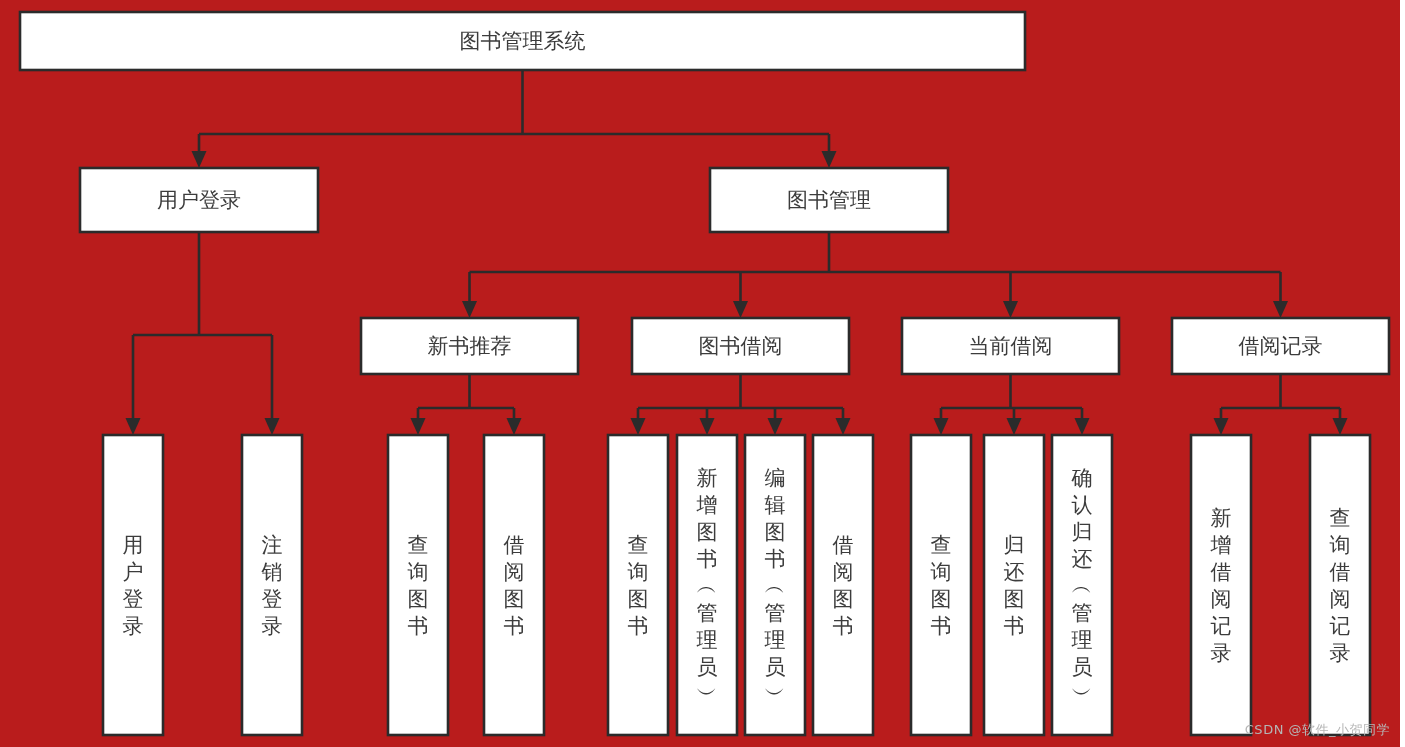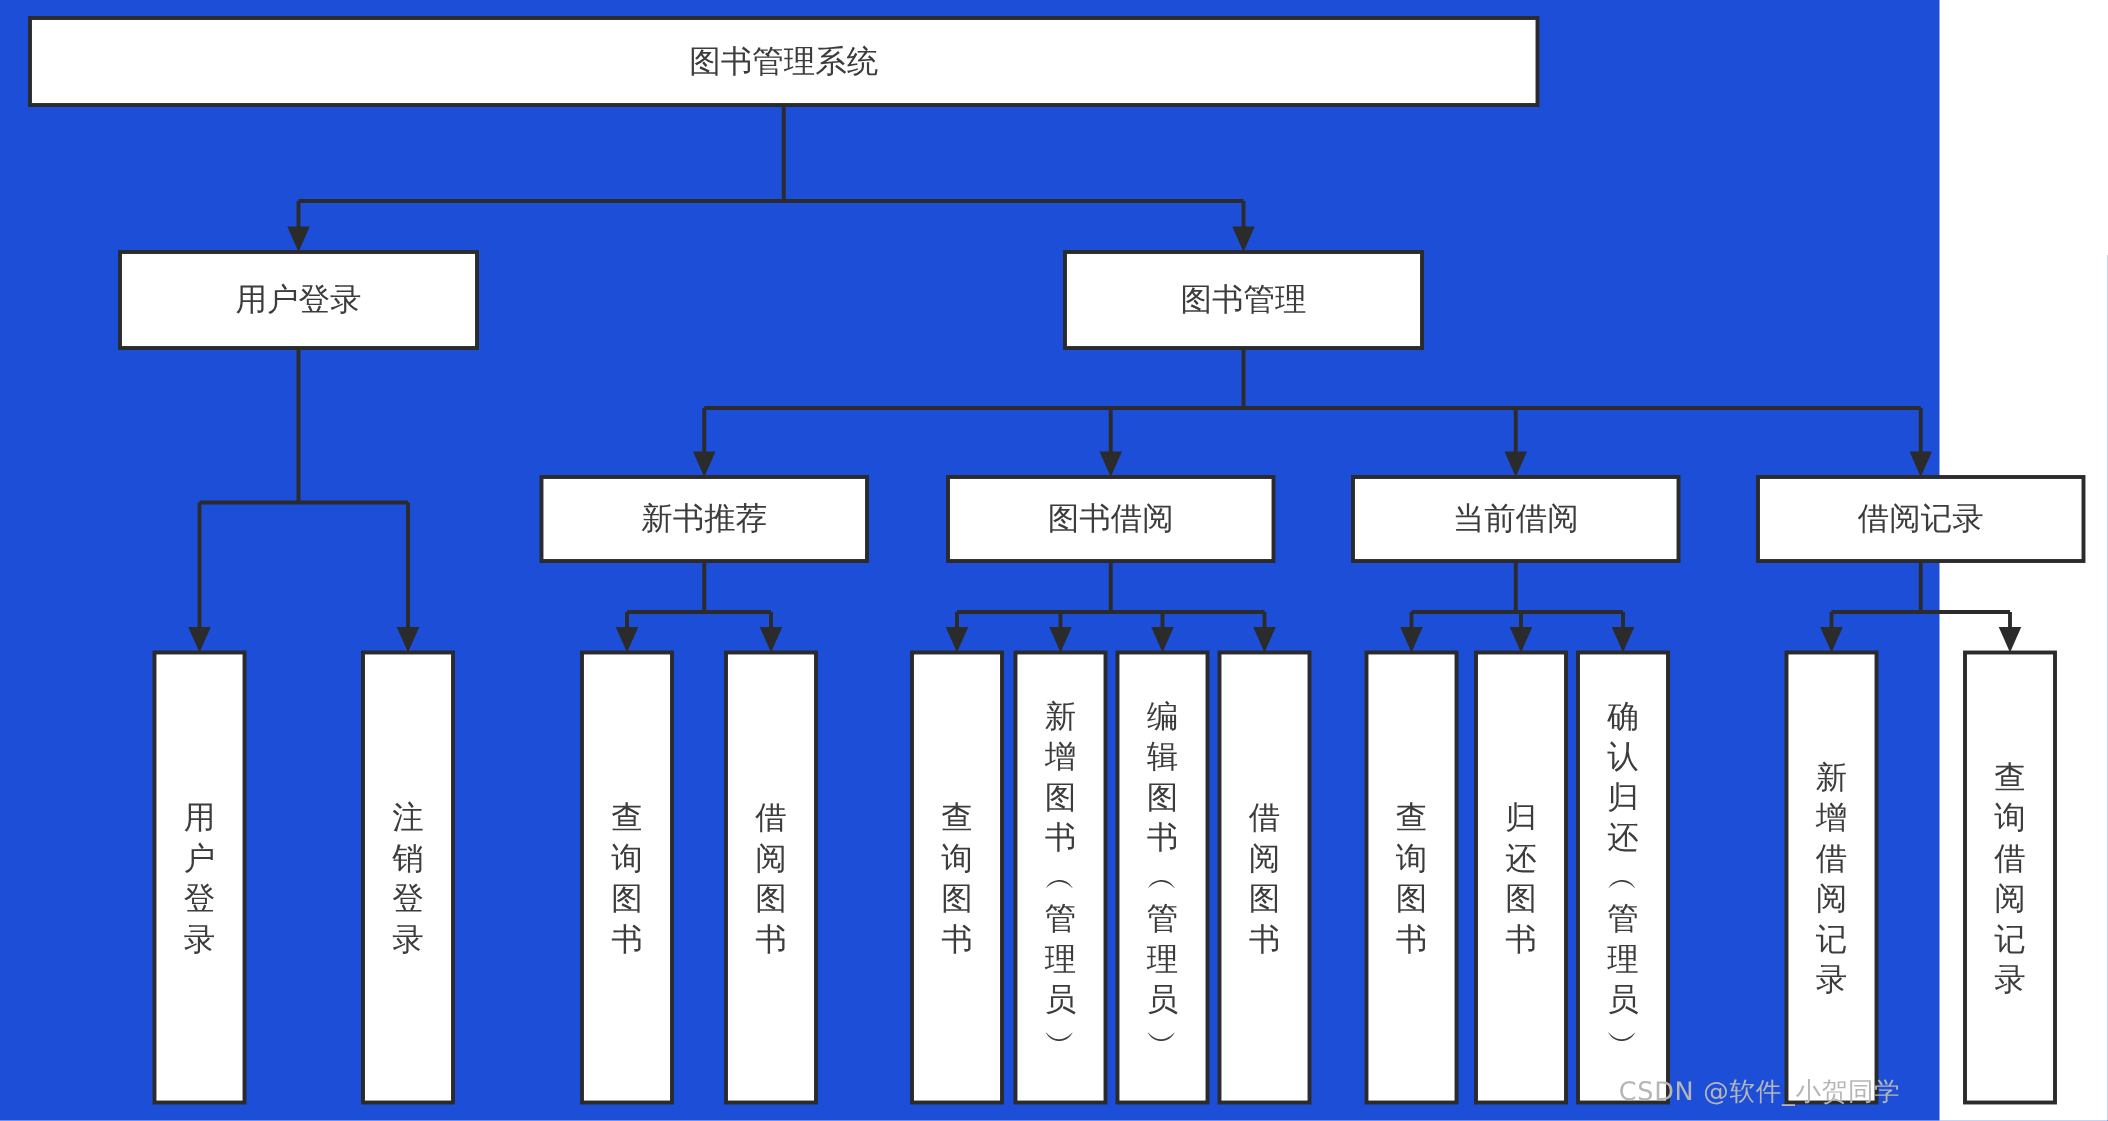--- a/index.html
+++ b/index.html
@@ -9,23 +9,23 @@
   }
   body {
     width: 1405px;
     height: 747px;
     font-family: "DejaVu Sans", "Liberation Sans", sans-serif;
     overflow: hidden;
     position: relative;
   }
   #diagram-root {
     position: relative;
-    width: 1293px;
+    width: 1400px;
     height: 747px;
-    background: #1d4ed8;
+    background: #b91c1c;
   }
   svg#flow-svg {
     position: absolute;
     left: 0;
     top: 0;
     width: 1405px;
     height: 747px;
     display: block;
   }
   .node-box {
@@ -51,24 +51,24 @@
     dominant-baseline: middle;
   }
   .node-label-vert {
     fill: #3c3c3c;
     font-family: "DejaVu Sans", "Liberation Sans", sans-serif;
     font-size: 21px;
     text-anchor: middle;
   }
   .watermark-text {
     position: absolute;
-    right: 26px;
+    right: 10px;
     bottom: 8px;
     font-family: "DejaVu Sans", "Liberation Sans", sans-serif;
-    font-size: 17px;
+    font-size: 13px;
     color: #b6b6b6;
     letter-spacing: 0.5px;
     white-space: nowrap;
     user-select: none;
   }
 </style>
 </head>
 <body>
 
 <div id="diagram-root">

